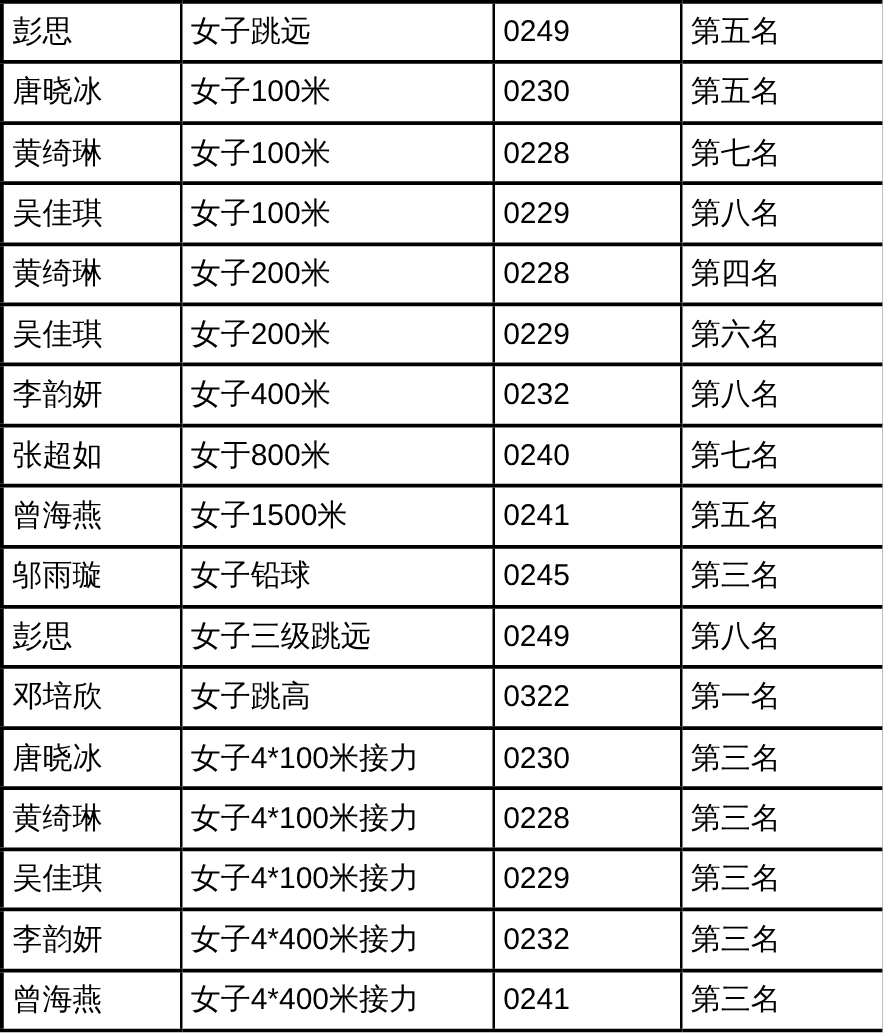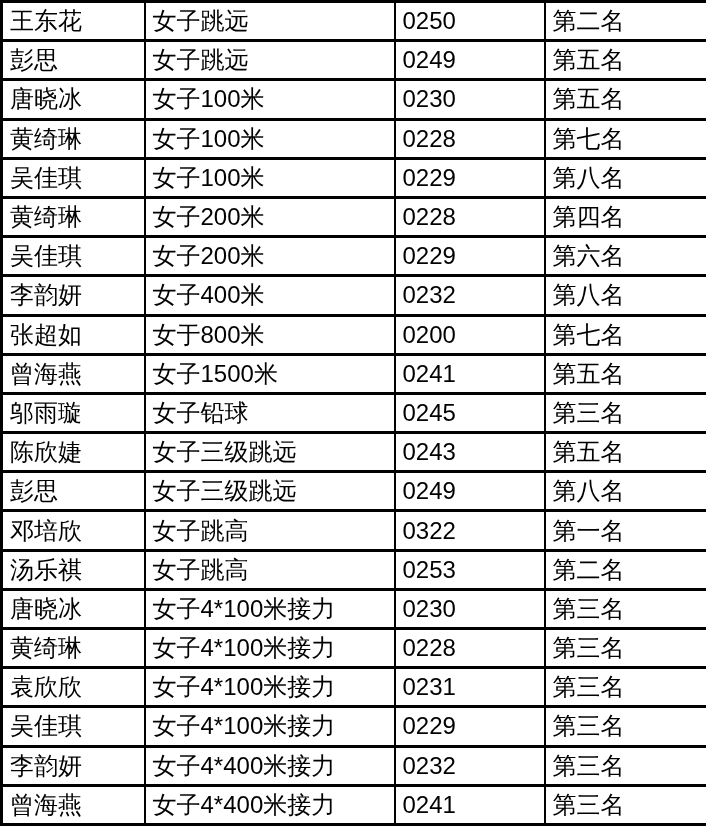--- a/index.html
+++ b/index.html
@@ -41,26 +41,20 @@
 <body>
 
 <table class="results">
   <colgroup>
     <col style="width:143px">
     <col style="width:250px">
     <col style="width:150px">
     <col style="width:163px">
   </colgroup>
   <tbody id="table-body">
-  <tr>
-    <td>王东花</td>
-    <td>女子跳远</td>
-    <td>0250</td>
-    <td>第二名</td>
-  </tr>
 
   <tr>
     <td>彭思</td>
     <td>女子跳远</td>
     <td>0249</td>
     <td>第五名</td>
   </tr>
 
   <tr>
     <td>唐晓冰</td>
@@ -100,87 +94,69 @@
   <tr>
     <td>李韵妍</td>
     <td>女子400米</td>
     <td>0232</td>
     <td>第八名</td>
   </tr>
 
   <tr>
     <td>张超如</td>
     <td>女于800米</td>
-    <td>0200</td>
+    <td>0240</td>
     <td>第七名</td>
   </tr>
 
   <tr>
     <td>曾海燕</td>
     <td>女子1500米</td>
     <td>0241</td>
     <td>第五名</td>
   </tr>
 
   <tr>
     <td>邬雨璇</td>
     <td>女子铅球</td>
     <td>0245</td>
     <td>第三名</td>
   </tr>
 
-  <tr>
-    <td>陈欣婕</td>
-    <td>女子三级跳远</td>
-    <td>0243</td>
-    <td>第五名</td>
-  </tr>
 
 
   <tr>
     <td>彭思</td>
     <td>女子三级跳远</td>
     <td>0249</td>
     <td>第八名</td>
   </tr>
 
   <tr>
     <td>邓培欣</td>
     <td>女子跳高</td>
     <td>0322</td>
     <td>第一名</td>
   </tr>
 
-  <tr>
-    <td>汤乐祺</td>
-    <td>女子跳高</td>
-    <td>0253</td>
-    <td>第二名</td>
-  </tr>
 
   <tr>
     <td>唐晓冰</td>
     <td>女子4*100米接力</td>
     <td>0230</td>
     <td>第三名</td>
   </tr>
 
   <tr>
     <td>黄绮琳</td>
     <td>女子4*100米接力</td>
     <td>0228</td>
     <td>第三名</td>
   </tr>
 
-  <tr>
-    <td>袁欣欣</td>
-    <td>女子4*100米接力</td>
-    <td>0231</td>
-    <td>第三名</td>
-  </tr>
 
   <tr>
     <td>吴佳琪</td>
     <td>女子4*100米接力</td>
     <td>0229</td>
     <td>第三名</td>
   </tr>
 
   <tr>
     <td>李韵妍</td>

